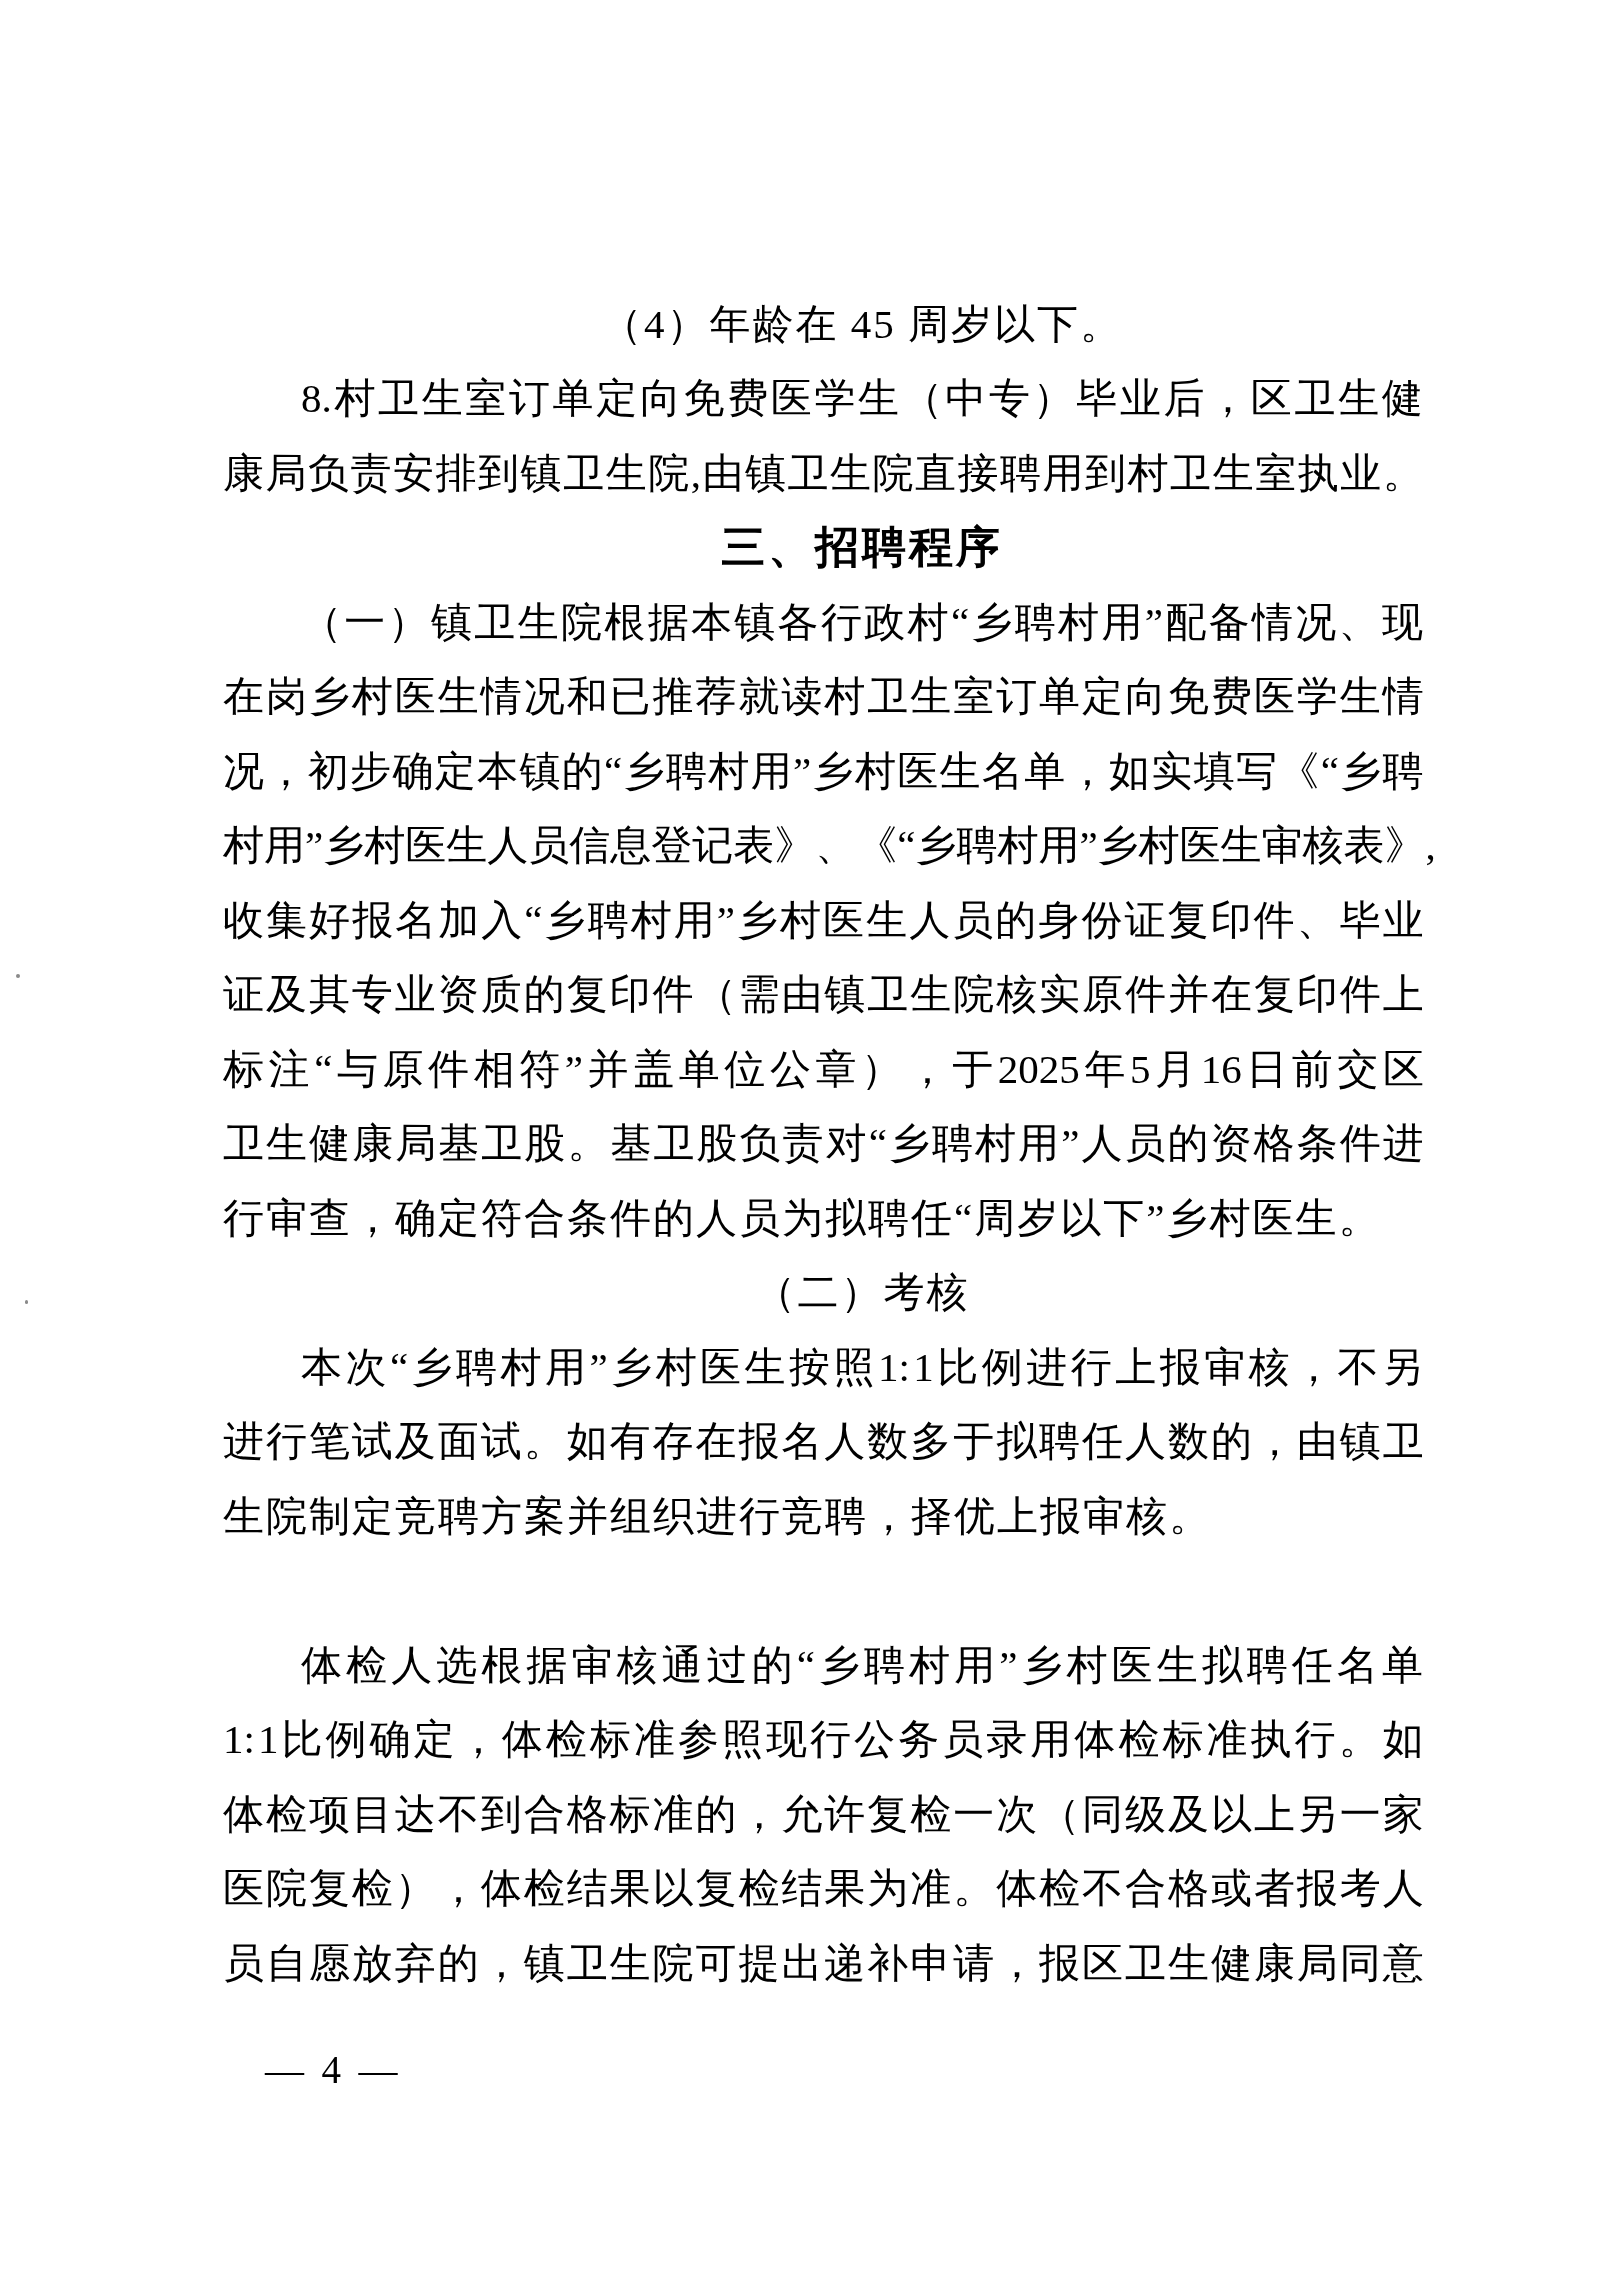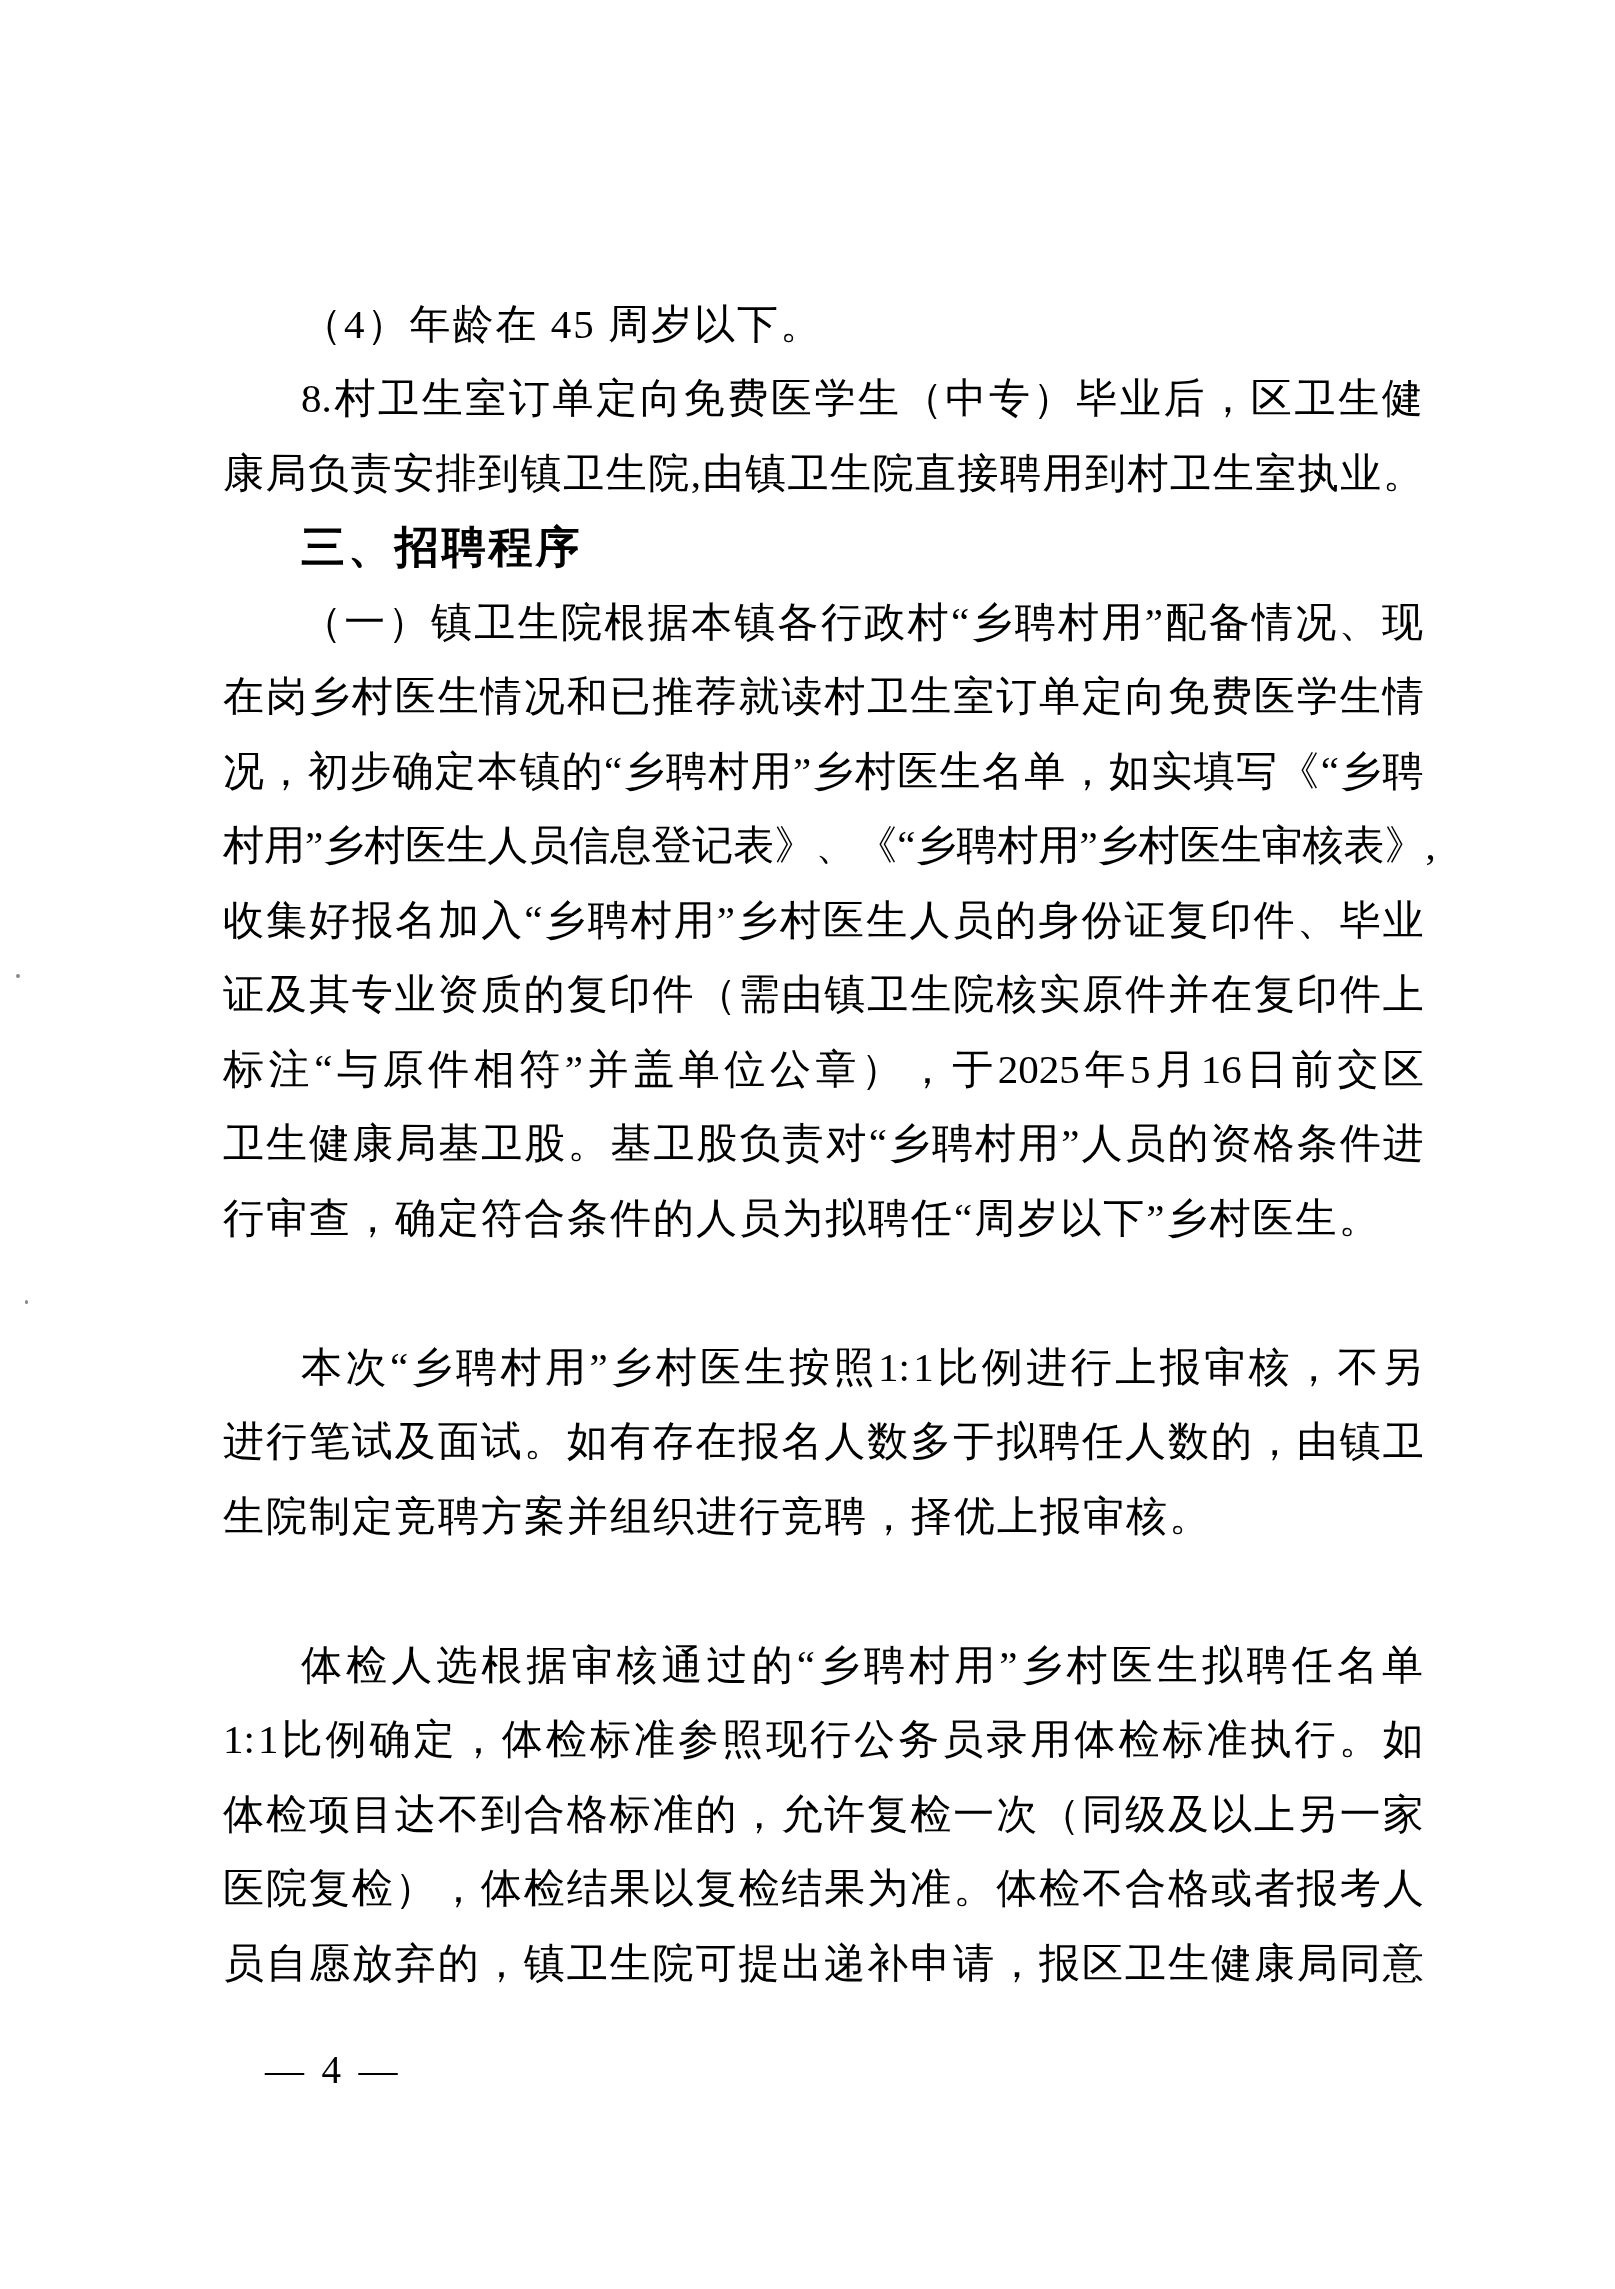--- a/index.html
+++ b/index.html
@@ -15,21 +15,21 @@
   .line{
     position:absolute;
     left:223px;
     width:1201px;
     height:57px;
     font-size:41px;
     line-height:57px;
     letter-spacing:2px;
     white-space:nowrap;
   }
-  .ind{padding-left:78px;width:1122px;}
+  .ind{padding-left:78px;width:1122px;text-align:center;}
   
   .j{display:flex;justify-content:space-between;align-items:baseline;letter-spacing:0;}
   .j span{flex:0 0 auto;}
   .heading{
     font-family:Liberation Serif, serif;
     font-weight:bold;
     font-size:44px;
     letter-spacing:2.9px;
   }
   .pagenum{
@@ -355,20 +355,21 @@
       <span>人</span>
       <span>员</span>
       <span>的</span>
       <span>资</span>
       <span>格</span>
       <span>条</span>
       <span>件</span>
       <span>进</span>
     </div>
   <div class="line" style="top:1190px">行审查，确定符合条件的人员为拟聘任“周岁以下”乡村医生。</div>
+  <div class="line ind" style="top:1264px">（二）考核</div>
   <div class="line ind j" style="top:1339px">
       <span>本</span>
       <span>次</span>
       <span>“</span>
       <span>乡</span>
       <span>聘</span>
       <span>村</span>
       <span>用</span>
       <span>”</span>
       <span>乡</span>

